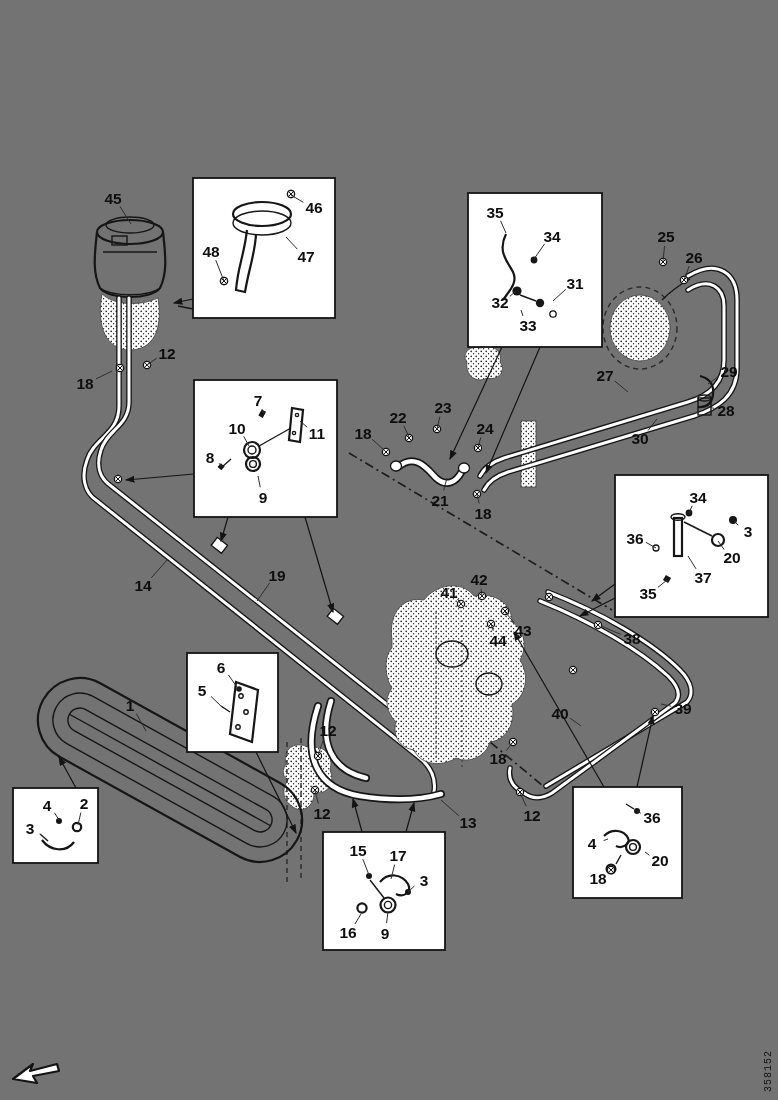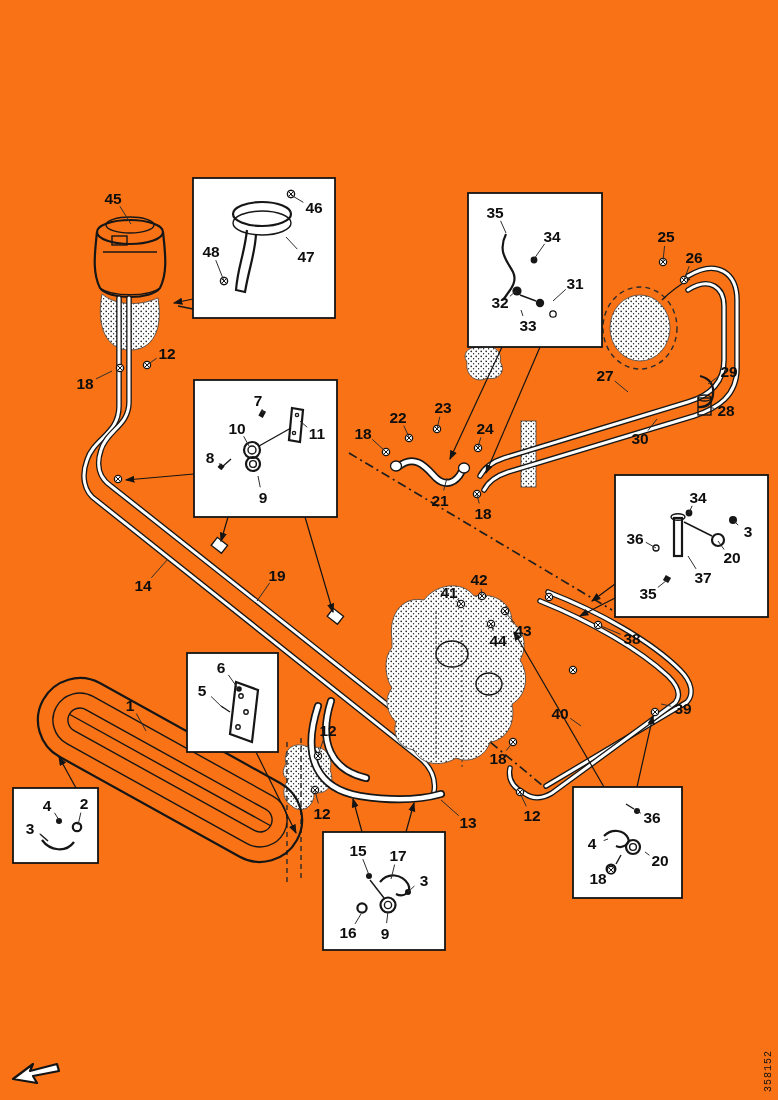--- a/index.html
+++ b/index.html
@@ -1,16 +1,16 @@
 <!DOCTYPE html>
 <html><head>
 <meta charset="utf-8">
 <style>
   html,body{margin:0;padding:0;background:#e8e8e8;}
-  .page{position:relative;width:778px;height:1100px;background:#f97316;overflow:hidden;
+  .page{position:relative;width:778px;height:1100px;background:#737373;overflow:hidden;
         font-family:"Liberation Sans",sans-serif;}
   svg{position:absolute;left:0;top:0;}
   .thin{stroke:#161616;stroke-width:1.4;fill:none;}
   .thin2{stroke:#161616;stroke-width:2.2;fill:none;}
   .tube{stroke:#161616;stroke-width:5.6;fill:none;stroke-linecap:round;}
   .tube-core{stroke:#ffffff;stroke-width:3;fill:none;stroke-linecap:round;}
   .hose{stroke:#161616;stroke-width:8;fill:none;stroke-linecap:round;}
   .hose-core{stroke:#ffffff;stroke-width:4.6;fill:none;stroke-linecap:round;}
   .dash{stroke:#1d1d1d;stroke-width:1.7;stroke-dasharray:9 4 2 4;fill:none;}
   .dash2{stroke:#2a2a2a;stroke-width:1.4;stroke-dasharray:5 4;fill:none;}

